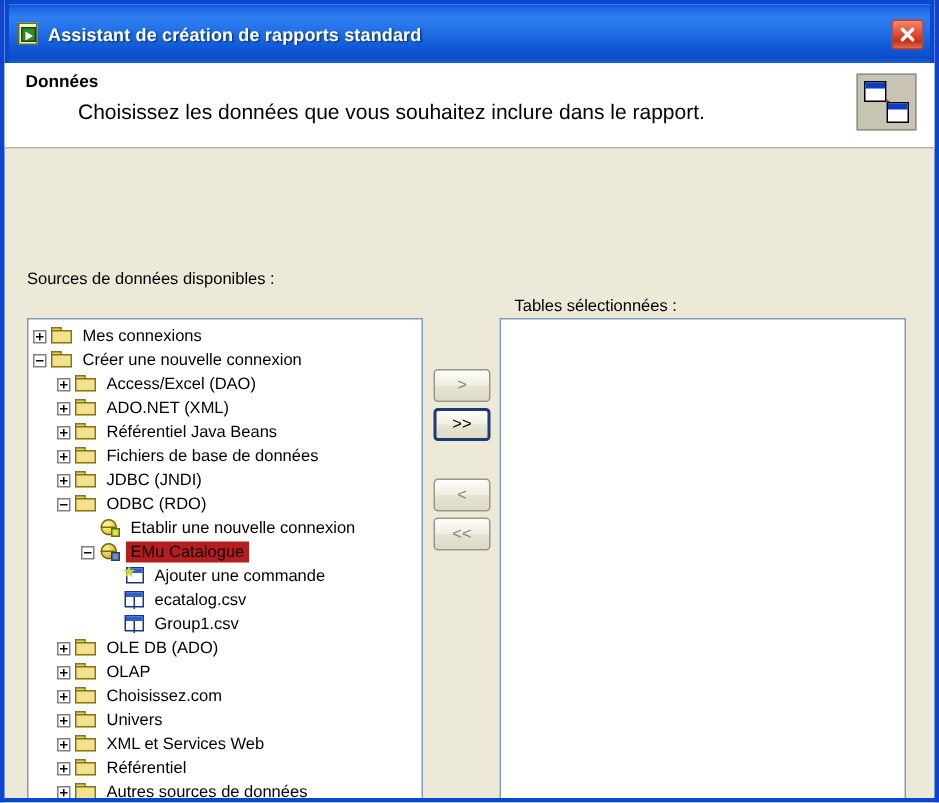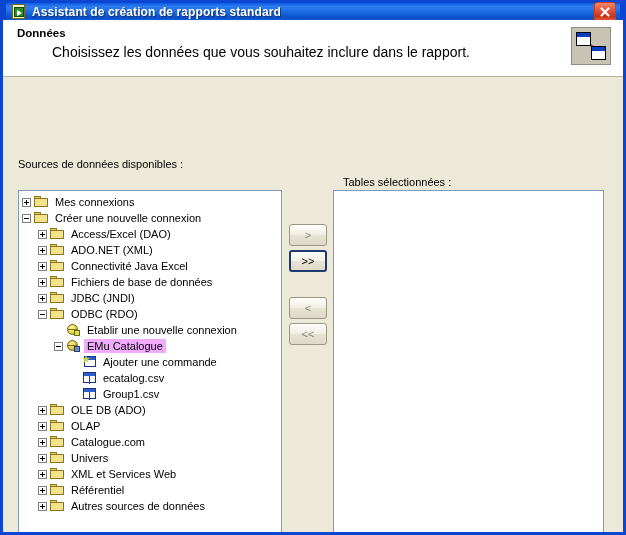--- a/index.html
+++ b/index.html
@@ -15,21 +15,21 @@
     width: 626px; height: 535px;
     background: #ece9d8;
     border: 3px solid #0a46d2;
     border-top: none;
     overflow: hidden;
   }
 
   
   #titlebar {
     position: relative;
-    height: 20px;
+    height: 42px;
     background: linear-gradient(to bottom,
         #0b5ce0 0%, #1b68e8 8%, #2f7ef0 22%,
         #1f6ee6 48%, #0e55d2 78%, #0c4ec7 92%, #1b5fd8 100%);
     display: flex; align-items: center;
     padding: 0 2px 0 5px;
     border-left: 3px solid #0a46d2;
     border-right: 3px solid #0a46d2;
     border-top: 3px solid #0a46d2;
   }
   #app-icon {
@@ -247,21 +247,21 @@
     width: 100%; height: 3px; background: #2f5fc8;
   }
   .ic-cmd .star {
     position: absolute; left: 0px; top: 0px;
     width: 8px; height: 8px;
     background: #cfd83a;
     clip-path: polygon(50% 0%, 62% 36%, 100% 38%, 70% 60%, 82% 100%, 50% 74%, 18% 100%, 30% 60%, 0% 38%, 38% 36%);
   }
 
   .tlabel { padding: 0 3px; line-height: 14px; }
-  .trow.selected .tlabel { background: #f0abfc; }
+  .trow.selected .tlabel { background: #b91c1c; }
 
   
   .xbtn {
     position: absolute;
     left: 286px;
     width: 38px; height: 22px;
     background: linear-gradient(to bottom, #fdfdfb 0%, #f1efe3 48%, #e6e3d2 52%, #dcd9c6 100%);
     border: 1px solid #9a9784;
     border-radius: 3px;
     font-size: 11px;
@@ -351,21 +351,21 @@
             </span>
             <span class="tlabel">ADO.NET (XML)</span>
           </div>
           <div class="trow">
             <span class="indent" style="width: 16px;"></span>
             <span class="pm plus"></span>
             <span class="ticon ic-folder">
               <div class="tab"></div>
               <div class="bd"></div>
             </span>
-            <span class="tlabel">Connectivité Java Excel</span>
+            <span class="tlabel">Référentiel Java Beans</span>
           </div>
           <div class="trow">
             <span class="indent" style="width: 16px;"></span>
             <span class="pm plus"></span>
             <span class="ticon ic-folder">
               <div class="tab"></div>
               <div class="bd"></div>
             </span>
             <span class="tlabel">Fichiers de base de données</span>
           </div>
@@ -448,21 +448,21 @@
             </span>
             <span class="tlabel">OLAP</span>
           </div>
           <div class="trow">
             <span class="indent" style="width: 16px;"></span>
             <span class="pm plus"></span>
             <span class="ticon ic-folder">
               <div class="tab"></div>
               <div class="bd"></div>
             </span>
-            <span class="tlabel">Catalogue.com</span>
+            <span class="tlabel">Choisissez.com</span>
           </div>
           <div class="trow">
             <span class="indent" style="width: 16px;"></span>
             <span class="pm plus"></span>
             <span class="ticon ic-folder">
               <div class="tab"></div>
               <div class="bd"></div>
             </span>
             <span class="tlabel">Univers</span>
           </div>

